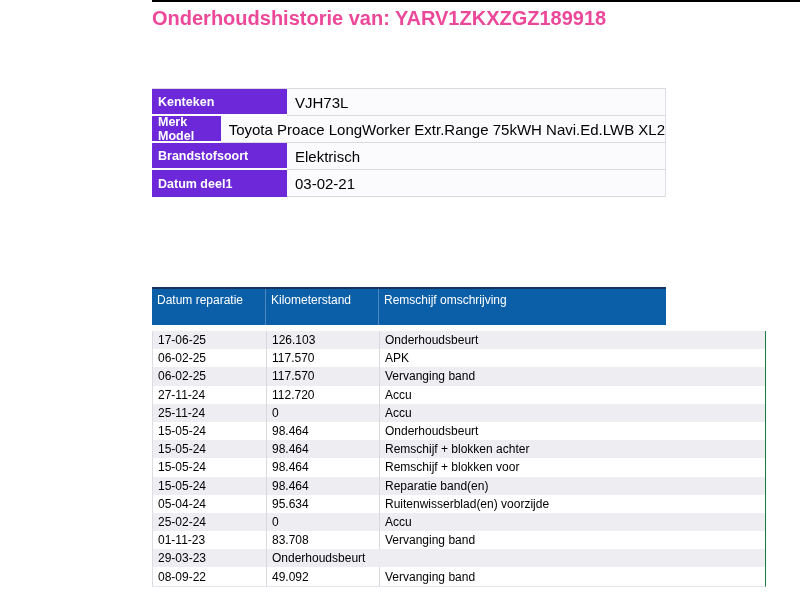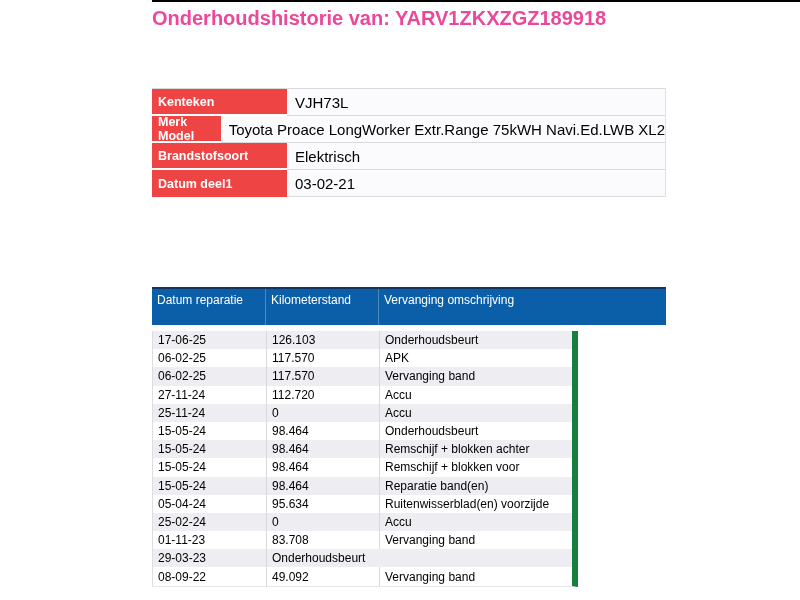--- a/index.html
+++ b/index.html
@@ -32,21 +32,21 @@
   .info-table {
     position: absolute;
     left: 152px; top: 88px;
     width: 514px;
     border-top: 1px solid #d9d9de;
   }
   .info-row { display: flex; height: 27px; }
   .info-label {
     width: 135px;
     box-sizing: border-box;
-    background: #ef4444;
+    background: #6d28d9;
     color: #ffffff;
     font-weight: bold;
     font-size: 12.5px;
     display: flex; align-items: center;
     padding-left: 6px;
     border-bottom: 2px solid #ffffff;
   }
   .info-row:last-child .info-label { border-bottom: none; }
   .info-value {
     flex: 1;
@@ -75,23 +75,23 @@
   }
   .repair-head .hcell {
     box-sizing: border-box;
     padding: 4px 4px 0 5px;
   }
   .repair-head .c1, .repair-head .c2 { border-right: 1px solid #4d88bf; }
 
   .repair-body {
     position: absolute;
     left: 152px; top: 331px;
-    width: 426px;
+    width: 614px;
     border-left: 1px solid #dcdce2;
-    border-right: 6px solid #15803d;
+    border-right: 1px solid #15803d;
     border-bottom: 1px solid #e4e4ea;
     box-sizing: border-box;
     font-size: 12px;
   }
   .repair-row { display: flex; height: 18.2px; background: #ffffff; }
   .repair-row:nth-child(odd) { background: #ededf2; }
   .repair-row .dcell {
     box-sizing: border-box;
     display: flex; align-items: center;
     padding-left: 5px;
@@ -128,21 +128,21 @@
     </div>
     <div class="info-row">
       <div class="info-label">Datum deel1</div>
       <div class="info-value">03-02-21</div>
     </div>
   </div>
 
   <div class="repair-head">
     <div class="hcell c1">Datum reparatie</div>
     <div class="hcell c2">Kilometerstand</div>
-    <div class="hcell c3">Vervanging omschrijving</div>
+    <div class="hcell c3">Remschijf omschrijving</div>
   </div>
 
   <div class="repair-body">
     <div class="repair-row">
       <div class="dcell c1">17-06-25</div>
       <div class="dcell c2">126.103</div>
       <div class="dcell c3">Onderhoudsbeurt</div>
     </div>
     <div class="repair-row">
       <div class="dcell c1">06-02-25</div>

